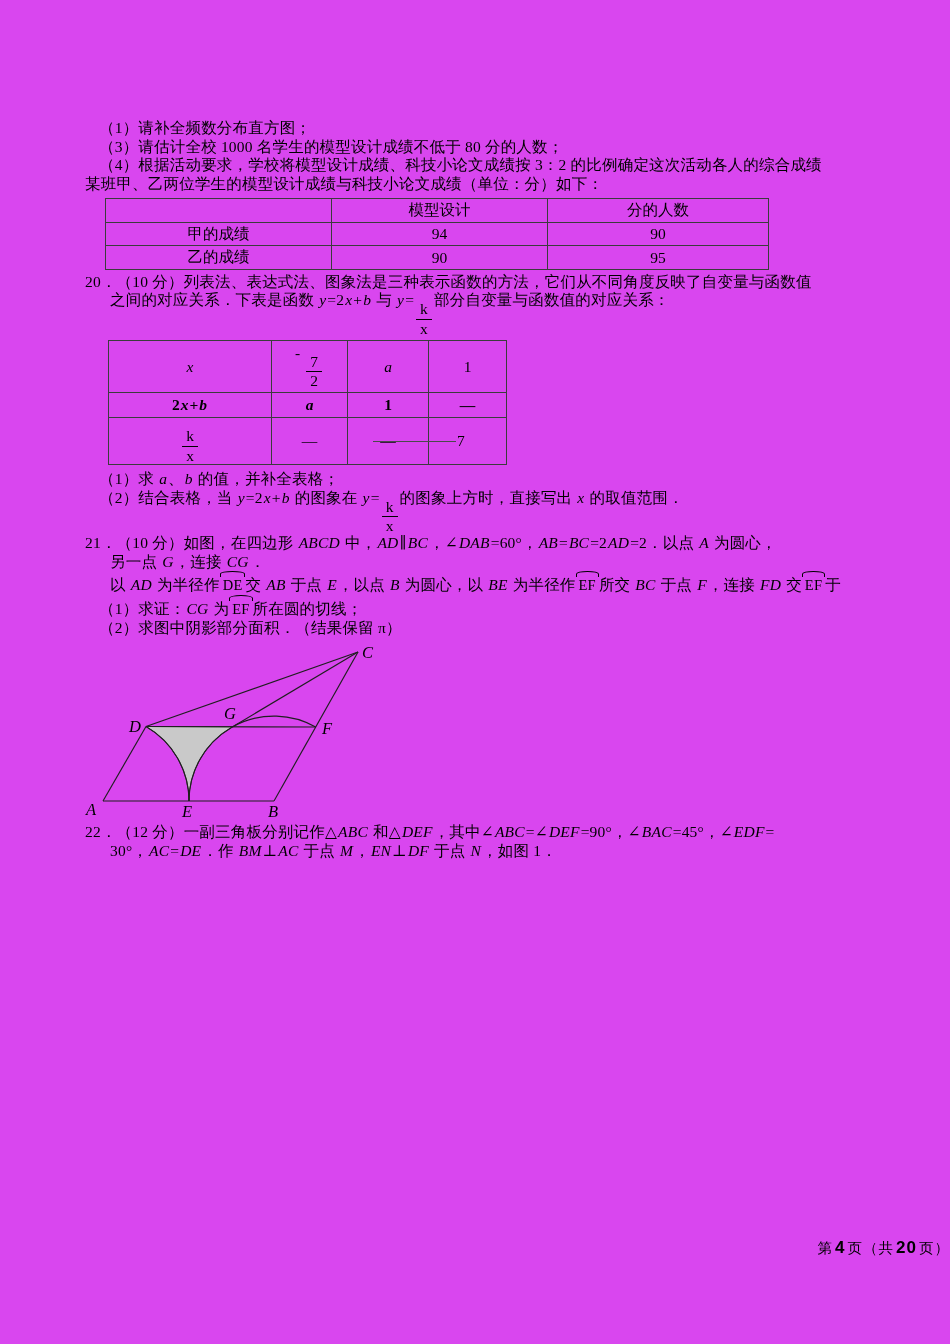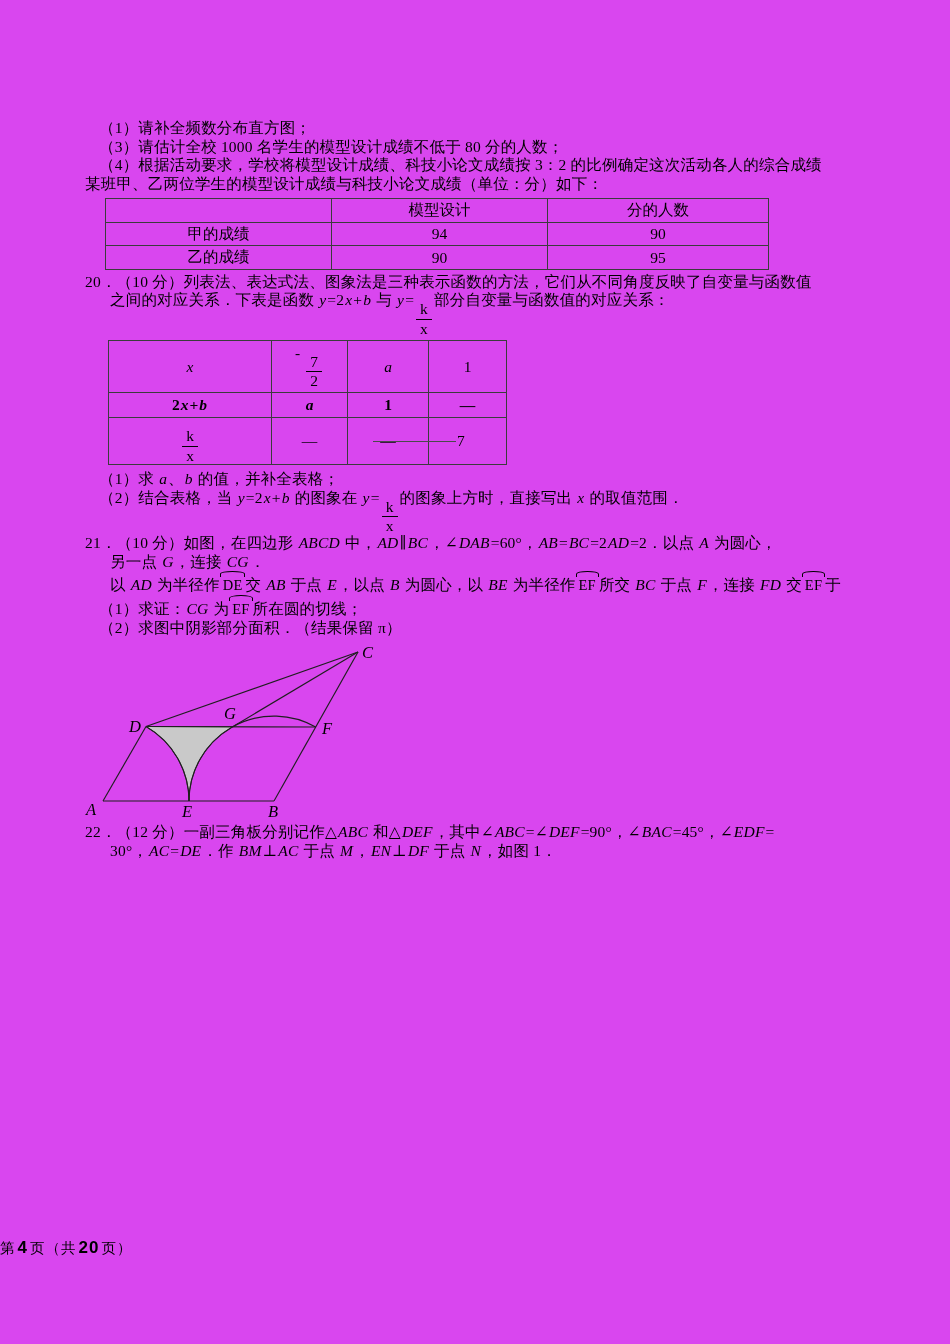--- a/index.html
+++ b/index.html
@@ -36,21 +36,21 @@
   .func-table tr.r2 td{height:24px;font-weight:bold;}
   .func-table tr.r3 td{height:46px;}
   .func-table .cell7{text-align:left;padding-left:28px;}
   .stray{position:absolute;left:265px;top:101px;width:83px;border-top:1.3px solid #4a4a4a;}
   
   .figure{display:block;margin:2px 0 0 0;}
   .figure path{fill:none;stroke:#1f1f1f;stroke-width:1.15;}
   .figure path.shade{fill:#c9c9c9;stroke:#3a3a3a;stroke-width:1;}
   .figure text{font-family:"Liberation Serif",serif;font-style:italic;font-size:16.5px;fill:#000;}
   
-  .footer{position:absolute;top:1238px;left:0;width:100%;text-align:left;font-size:14.5px;letter-spacing:1px;}
+  .footer{position:absolute;top:1238px;left:0;width:100%;text-align:right;font-size:14.5px;letter-spacing:1px;}
   .footer .pgnum{font-weight:bold;font-size:17px;font-family:"Liberation Sans",sans-serif;padding:0 2px;}
 </style>
 </head>
 <body>
 
 <div class="page">
   <div class="content">
 
     <p class="ln ind1">（1）请补全频数分布直方图；</p>
     <p class="ln ind1">（3）请估计全校 1000 名学生的模型设计成绩不低于 80 分的人数；</p>

